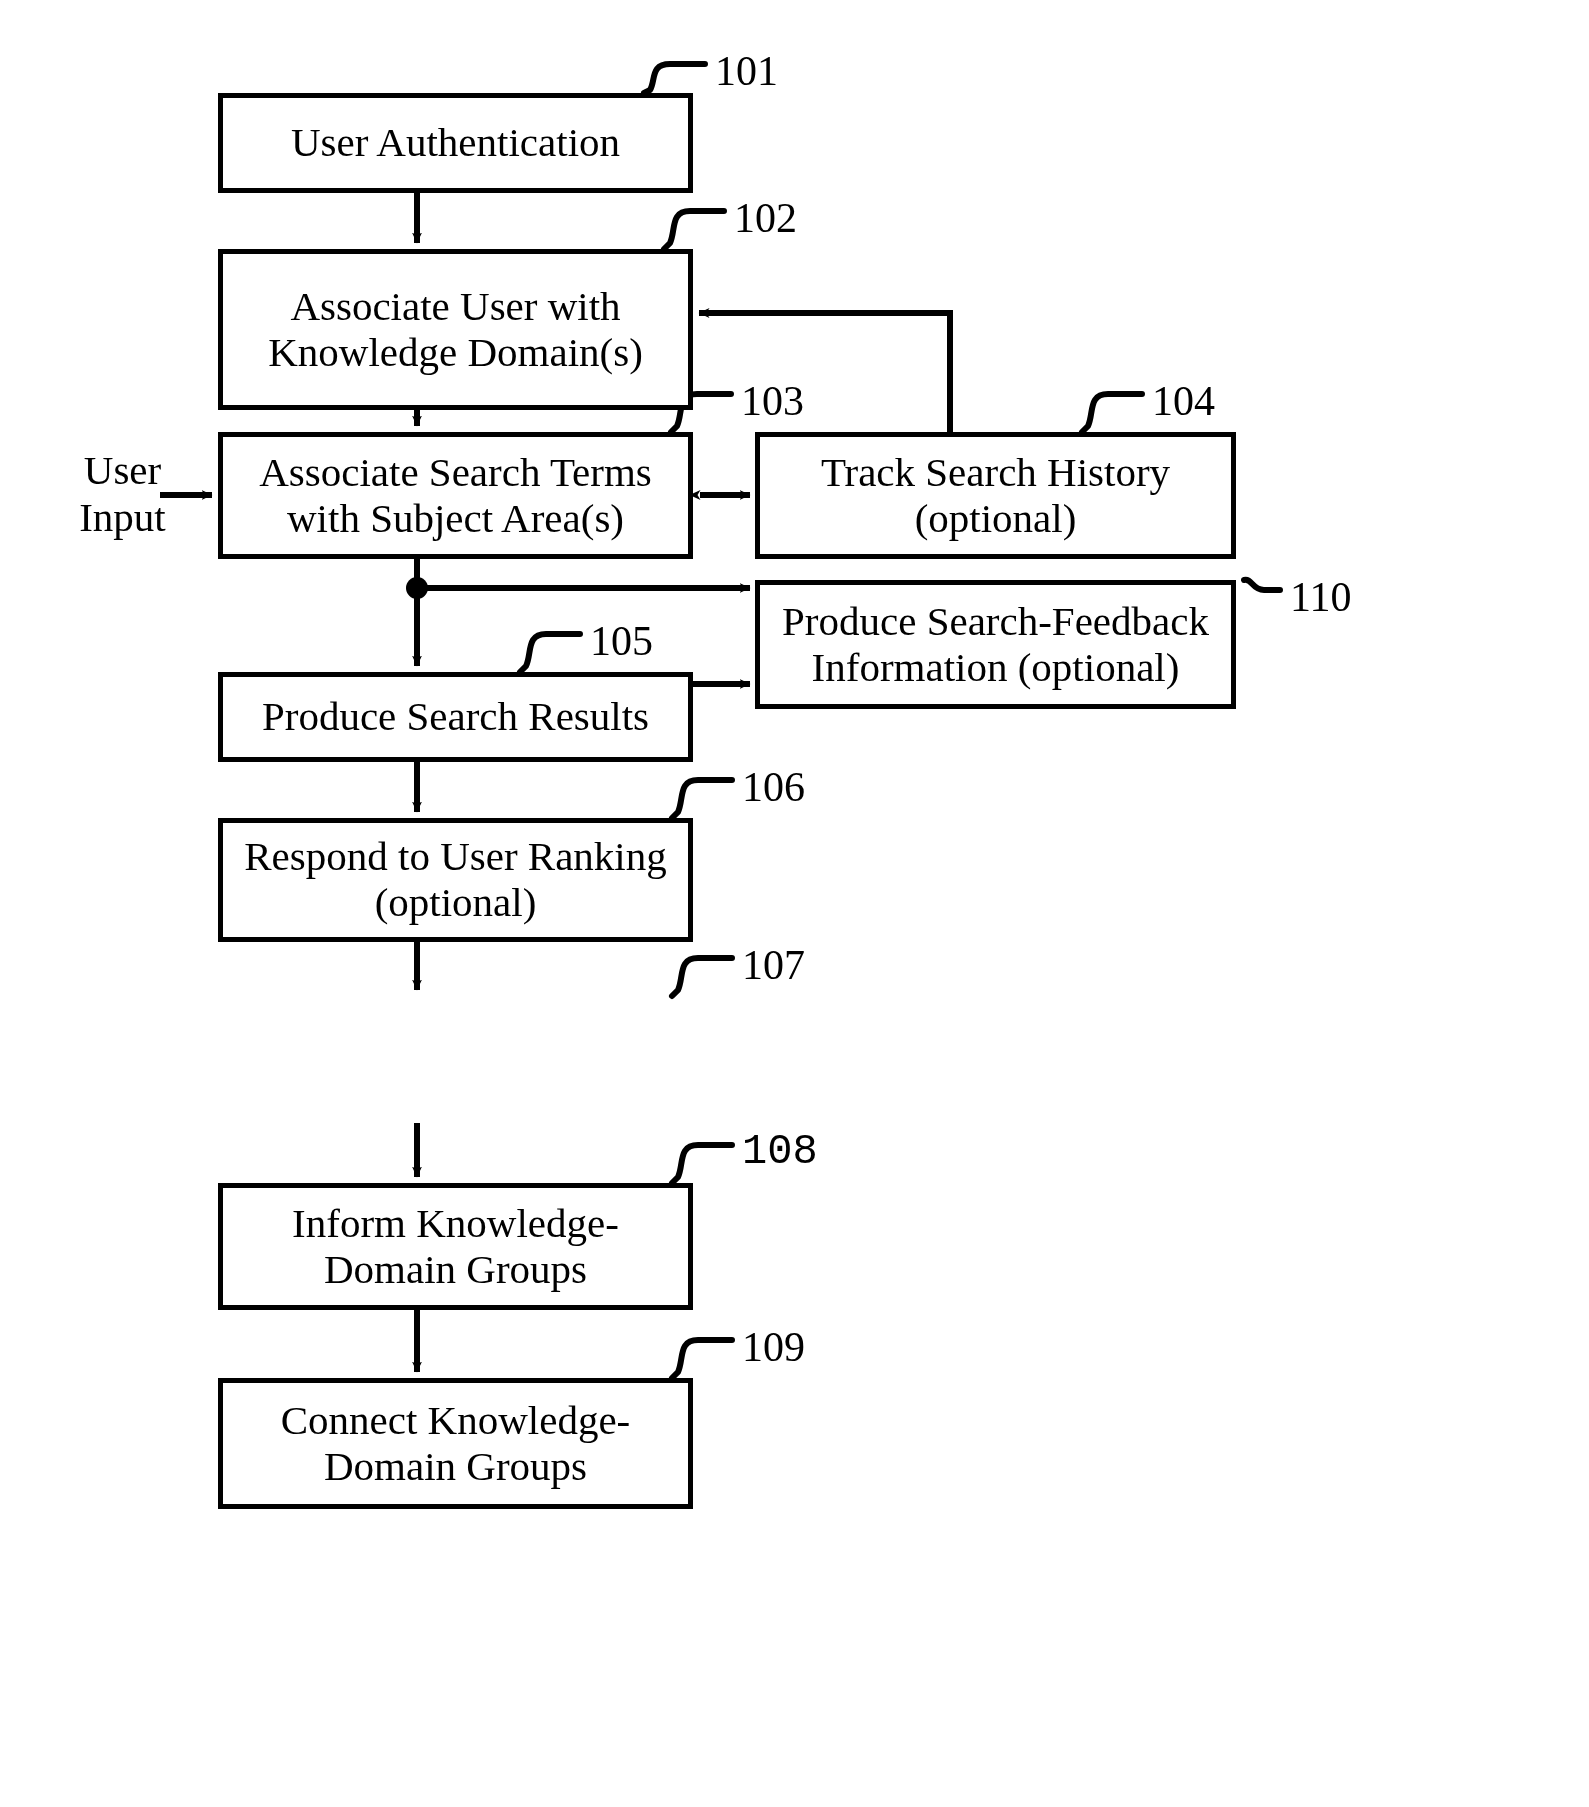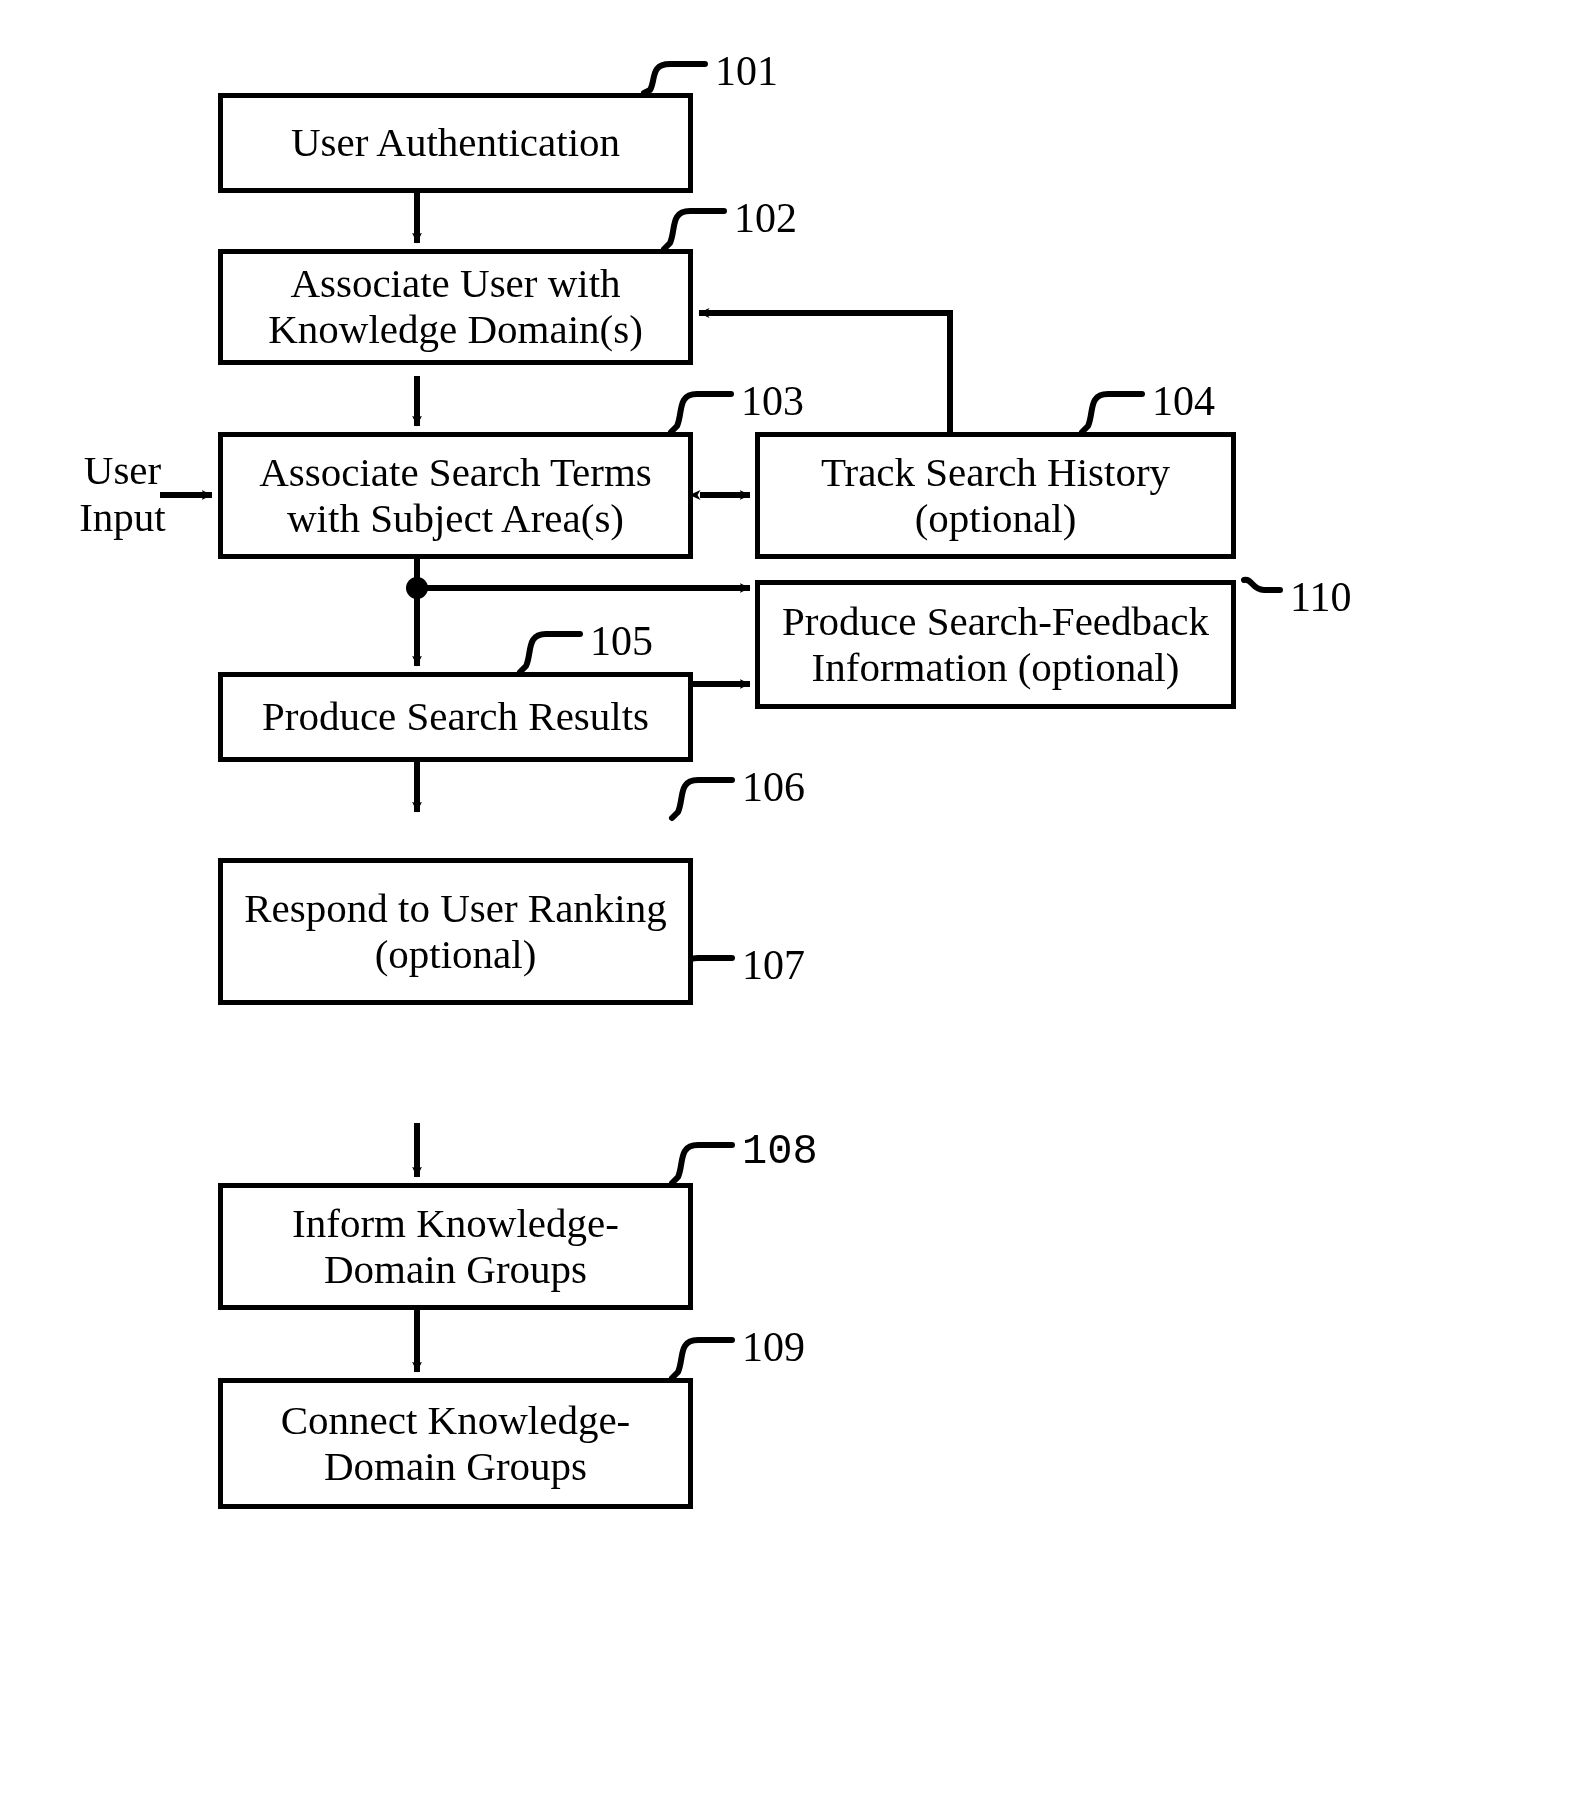--- a/index.html
+++ b/index.html
@@ -118,21 +118,21 @@
       <path d="M732,958 L698,958 C678,958 684,977 678,990 L672,996"></path>
       <path d="M732,1145 L698,1145 C678,1145 684,1164 678,1177 L672,1183"></path>
       <path d="M732,1340 L698,1340 C678,1340 684,1359 678,1372 L672,1378"></path>
     </g>
   </svg>
 
   <div class="box v-center" style="left:218px; top:93px; width:475px; height:100px;">
     <span class="label">User Authentication</span>
   </div>
 
-  <div class="box v-center" style="left:218px; top:249px; width:475px; height:116px;">
+  <div class="box v-center" style="left:218px; top:249px; width:475px; height:161px;">
     <span class="label">Associate User with
 Knowledge Domain(s)</span>
   </div>
 
   <div class="box v-center" style="left:218px; top:432px; width:475px; height:127px;">
     <span class="label">Associate Search Terms
 with Subject Area(s)</span>
   </div>
 
   <div class="box v-center" style="left:755px; top:432px; width:481px; height:127px;">
@@ -142,21 +142,21 @@
 
   <div class="box v-center" style="left:755px; top:580px; width:481px; height:129px;">
     <span class="label">Produce Search-Feedback
 Information (optional)</span>
   </div>
 
   <div class="box v-center" style="left:218px; top:672px; width:475px; height:90px;">
     <span class="label">Produce Search Results</span>
   </div>
 
-  <div class="box v-center" style="left:218px; top:818px; width:475px; height:147px;margin-top:40px;">
+  <div class="box v-center" style="left:218px; top:818px; width:475px; height:124px;">
     <span class="label">Respond to User Ranking
 (optional)</span>
   </div>
 
 
   <div class="box v-center" style="left:218px; top:1183px; width:475px; height:127px;">
     <span class="label">Inform Knowledge-
 Domain Groups</span>
   </div>
 

